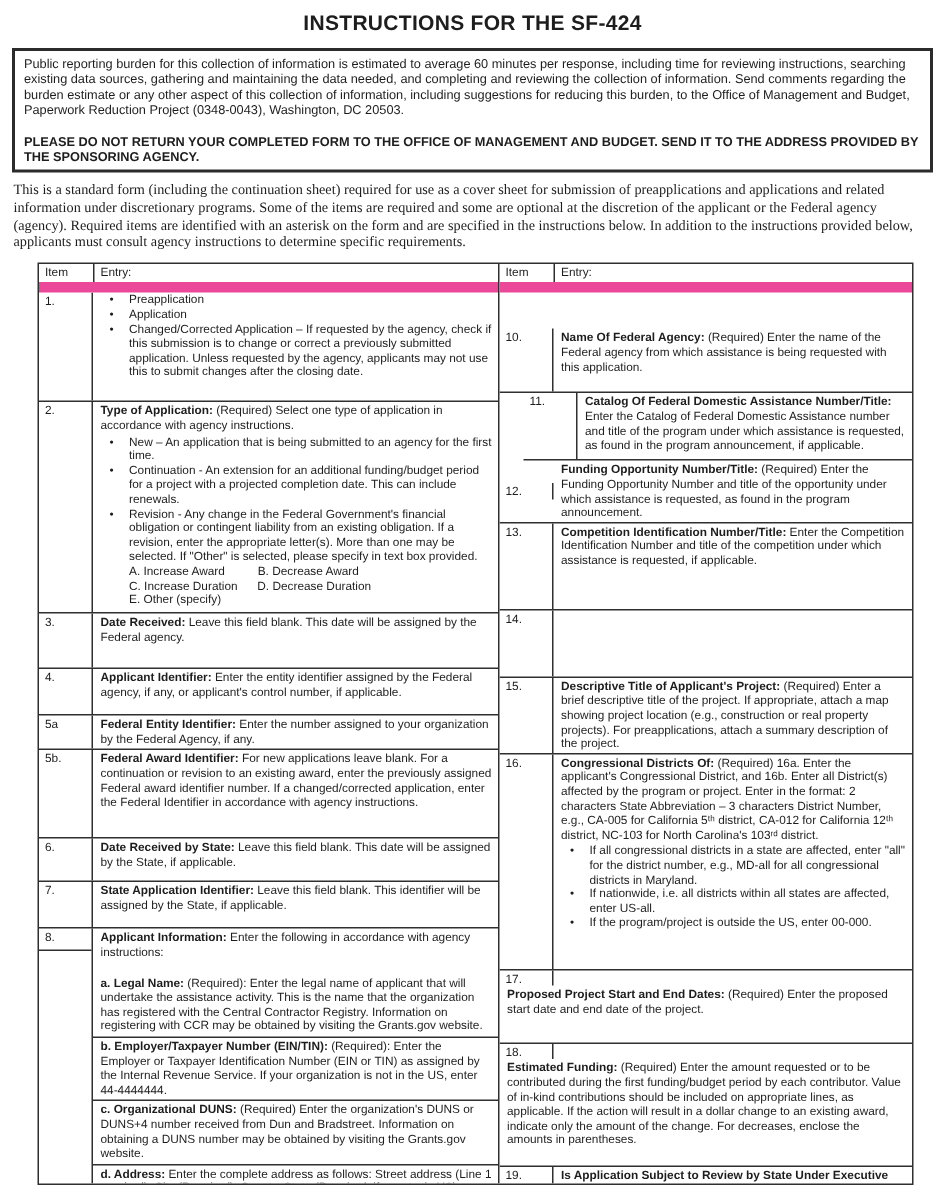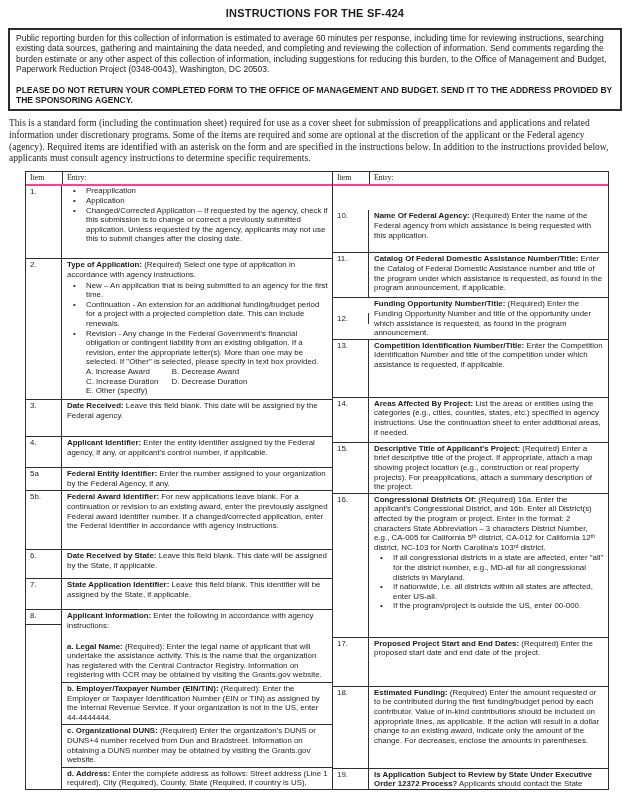--- a/index.html
+++ b/index.html
@@ -4,38 +4,38 @@
 <style>
   html,body { margin:0; padding:0; background:#ffffff; }
   body {
     width:630px; height:794px; overflow:hidden;
     font-family:"Liberation Sans","DejaVu Sans",sans-serif;
     color:#1d1d1d;
     -webkit-font-smoothing:antialiased;
   }
   .page { box-sizing:border-box; width:630px; height:794px; padding-top:7px;
           display:flex; flex-direction:column; }
-  .page-title { text-align:center; font-size:11px; font-weight:bold; letter-spacing:.2px; flex:0 0 auto; }
+  .page-title { text-align:center; font-size:14px; font-weight:bold; letter-spacing:.2px; flex:0 0 auto; }
 
   .burden-box { margin:9px 8px 0 8px; border:2px solid #2b2b2b; padding:3px 6px 4px 6px;
                 font-size:8.5px; line-height:10.4px; flex:0 0 auto; }
   .burden-p { margin:0; }
   .burden-notice { margin:10px 0 0 0; font-weight:bold; }
 
   .intro { margin:7px 10px 0 9px; font-family:"Liberation Serif","DejaVu Serif",serif;
            font-size:9.5px; line-height:11.6px; flex:0 0 auto; }
 
   .inst-table { margin:6px 21px 4px 25px; border:1px solid #2f2f2f;
                 display:flex; align-items:stretch; flex:1 1 auto; overflow:hidden;
                 font-size:7.9px; line-height:9.6px; }
   .half { display:flex; flex-direction:column; min-width:0; }
   .half.left  { width:306px; flex:0 0 auto; border-right:1.5px solid #2f2f2f; }
   .half.right { flex:1 1 auto; }
 
-  .hrow { display:flex; border-bottom:2px solid #ec4899; flex:0 0 auto;font-family:Liberation Serif, serif; }
+  .hrow { display:flex; border-bottom:7px solid #ec4899; flex:0 0 auto; }
   .hcell { padding:1px 3px 2px 4px; }
   .hcell.item { width:29px; flex:0 0 auto; border-right:1px solid #2f2f2f; }
   .hcell.entry { flex:1; }
 
   .rows { flex:1 1 auto; display:flex; flex-direction:column; overflow:hidden; }
   .row  { display:flex; border-bottom:1.5px solid #2f2f2f; flex:0 0 auto; }
   .rows .row:last-child { border-bottom:none; flex:1 0 auto; }
 
   .cell-item { width:30px; flex:0 0 auto; padding:1px 1px 0 4px; border-right:1px solid #2f2f2f; }
   .item-rule { border-bottom:1px solid #2f2f2f; margin:3px -1px 0 -4px; height:0; }
@@ -181,51 +181,48 @@
       </div>
       <div class="rows" id="right-rows">
           <div class="row" style="min-height: 42px; margin-top: 24px;">
             <div class="cell-item">
               <div>10.</div>
             </div>
             <div class="cell-entry">
               <div class="para"><span class="b">Name Of Federal Agency:</span> (Required) Enter the name of the Federal agency from which assistance is being requested with this application.</div>
             </div>
           </div>
+          <div class="row" style="min-height: 44px; margin-left: 16px;">
+            <div class="cell-item">
+              <div>11.</div>
+            </div>
+            <div class="cell-entry">
+              <div class="para"><span class="b">Catalog Of Federal Domestic Assistance Number/Title:</span> Enter the Catalog of Federal Domestic Assistance number and title of the program under which assistance is requested, as found in the program announcement, if applicable.</div>
+            </div>
+          </div>
+          <div class="row" style="min-height: 40px; align-items: center;">
+            <div class="cell-item">
+              <div>12.</div>
+            </div>
+            <div class="cell-entry">
+              <div class="para"><span class="b">Funding Opportunity Number/Title:</span> (Required) Enter the Funding Opportunity Number and title of the opportunity under which assistance is requested, as found in the program announcement.</div>
+            </div>
+          </div>
+          <div class="row" style="min-height: 57px;">
+            <div class="cell-item">
+              <div>13.</div>
+            </div>
+            <div class="cell-entry">
+              <div class="para"><span class="b">Competition Identification Number/Title:</span> Enter the Competition Identification Number and title of the competition under which assistance is requested, if applicable.</div>
+            </div>
+          </div>
           <div class="row" style="min-height: 44px;">
             <div class="cell-item">
-              <div>11.</div>
-            </div>
-            <div class="cell-entry">
-              <div class="para"><span class="b">Catalog Of Federal Domestic Assistance Number/Title:</span> Enter the Catalog of Federal Domestic Assistance number and title of the program under which assistance is requested, as found in the program announcement, if applicable.</div>
-            </div>
-          </div>
-          <div class="row" style="min-height: 40px; align-items: center;">
-            <div class="cell-item">
-              <div>12.</div>
-            </div>
-            <div class="cell-entry">
-              <div class="para"><span class="b">Funding Opportunity Number/Title:</span> (Required) Enter the Funding Opportunity Number and title of the opportunity under which assistance is requested, as found in the program announcement.</div>
-            </div>
-          </div>
-          <div class="row" style="min-height: 57px;">
-            <div class="cell-item">
-              <div>13.</div>
-            </div>
-            <div class="cell-entry">
-              <div class="para"><span class="b">Competition Identification Number/Title:</span> Enter the Competition Identification Number and title of the competition under which assistance is requested, if applicable.</div>
-            </div>
-          </div>
-          <div class="row" style="min-height: 44px;">
-            <div class="cell-item">
               <div>14.</div>
             </div>
-            <div class="cell-entry">
-              <div class="para"><span class="b">Areas Affected By Project:</span>  List the areas or entities using the categories (e.g., cities, counties, states, etc.) specified in agency instructions. Use the continuation sheet to enter additional areas, if needed.</div>
-            </div>
           </div>
           <div class="row" style="min-height: 49px;">
             <div class="cell-item">
               <div>15.</div>
             </div>
             <div class="cell-entry">
               <div class="para"><span class="b">Descriptive Title of Applicant's Project:</span> (Required) Enter a brief descriptive title of the project.  If appropriate, attach a map showing project location (e.g., construction or real property projects). For preapplications, attach a summary description of the project.</div>
             </div>
           </div>
           <div class="row" style="min-height: 143px;">
@@ -241,29 +238,29 @@
               <div class="bullet">
                 <div class="dot">•</div>
                 <div class="btext">If nationwide, i.e. all districts within all states are affected, enter US-all.</div>
               </div>
               <div class="bullet">
                 <div class="dot">•</div>
                 <div class="btext">If the program/project is outside the US, enter 00-000.</div>
               </div>
             </div>
           </div>
-          <div class="row" style="min-height: 48px;">
+          <div class="row" style="min-height: 48px; flex-direction: column;">
             <div class="cell-item">
               <div>17.</div>
             </div>
             <div class="cell-entry">
               <div class="para"><span class="b">Proposed Project Start and End Dates:</span> (Required) Enter the proposed start date and end date of the project.</div>
             </div>
           </div>
-          <div class="row" style="min-height: 81px;">
+          <div class="row" style="min-height: 81px; flex-direction: column;">
             <div class="cell-item">
               <div>18.</div>
             </div>
             <div class="cell-entry">
               <div class="para"><span class="b">Estimated Funding:</span> (Required) Enter the amount requested or to be contributed during the first funding/budget period by each contributor. Value of in-kind contributions should be included on appropriate lines, as applicable. If the action will result in a dollar change to an existing award, indicate only the amount of the change. For decreases, enclose the amounts in parentheses.</div>
             </div>
           </div>
           <div class="row">
             <div class="cell-item">
               <div>19.</div>

